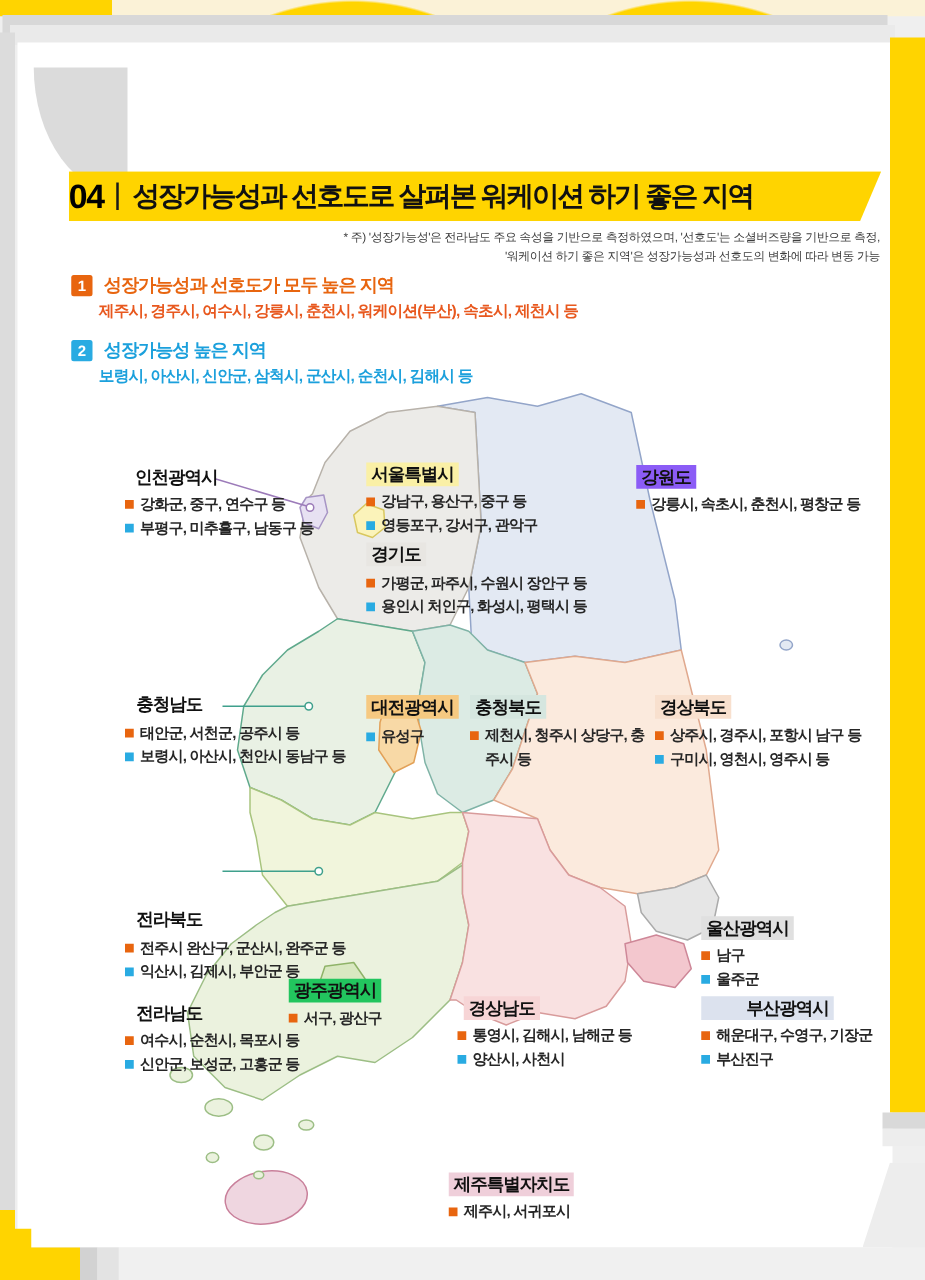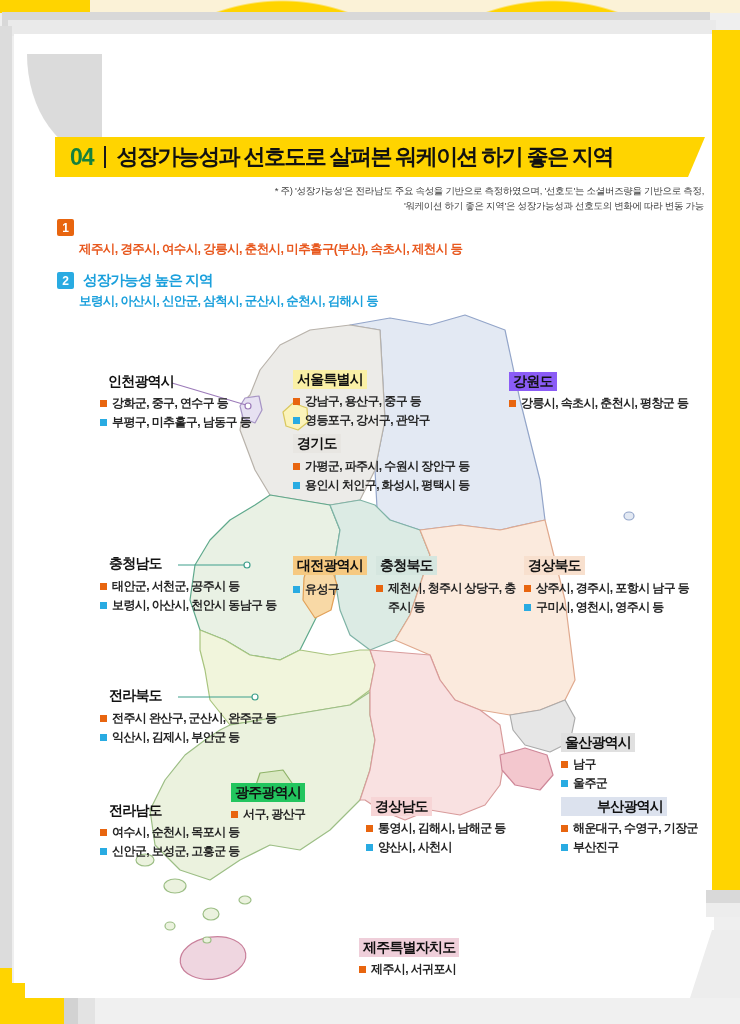--- a/index.html
+++ b/index.html
@@ -29,21 +29,21 @@
   .yl-a{left:0;top:968px;width:12px;height:56px;background:var(--yellow);}
   .yl-b{left:0;top:983px;width:25px;height:41px;background:var(--yellow);}
   .yl-c{left:0;top:998px;width:64px;height:26px;background:var(--yellow);}
   .gr-a{left:64px;top:998px;width:14px;height:26px;background:#d2d2d2;}
   .gr-b{left:78px;top:998px;width:17px;height:26px;background:#e3e3e3;}
   .br-diag{left:690px;top:930px;width:50px;height:68px;background:#ededed;clip-path:polygon(100% 0,100% 100%,0 100%,44% 0);}
   
   .title-bar{left:55px;top:137px;width:650px;height:40px;background:var(--yellow);
     clip-path:polygon(0 0,100% 0,calc(100% - 17px) 100%,0 100%);
     display:flex;align-items:center;}
-  .title-num{color:#15803d;font-size:23px;font-weight:700;margin-left:15px;letter-spacing:-1px;}
+  .title-num{color:#000000;font-size:27px;font-weight:700;letter-spacing:-1px;}
   .title-sep{width:2px;height:22px;background:#1a1a1a;margin:0 11px 0 10px;}
   .title-text{color:#111111;font-size:22px;font-weight:800;letter-spacing:-1.6px;white-space:nowrap;}
   .footnote{left:0;top:183px;width:704px;text-align:right;font-size:9.5px;line-height:15px;color:#3d3d3d;font-weight:500;letter-spacing:-0.3px;}
   
   .sec{left:57px;display:flex;align-items:center;}
   .badge{width:17px;height:17px;border-radius:2px;color:#fff;font-size:12px;font-weight:700;
     display:flex;align-items:center;justify-content:center;flex:0 0 17px;}
   .badge.or{background:var(--orange);} .badge.bl{background:var(--blue);}
   .sec-h{margin-left:9px;font-size:14.5px;font-weight:800;letter-spacing:-0.8px;}
   .sec-h.or{color:var(--orange);} .sec-h.bl{color:#1ba0dc;}
@@ -86,22 +86,23 @@
   <span class="title-sep"></span>
   <span class="title-text">성장가능성과 선호도로 살펴본 워케이션 하기 좋은 지역</span>
 </div>
 <div class="abs footnote">
   <div>* 주) '성장가능성'은 전라남도 주요 속성을 기반으로 측정하였으며, '선호도'는 소셜버즈량을 기반으로 측정,</div>
   <div>'워케이션 하기 좋은 지역'은 성장가능성과 선호도의 변화에 따라 변동 가능</div>
 </div>
 
 <div class="abs sec" style="top:219px;">
   <span class="badge or">1</span>
-</div>
-<div class="abs sec-items or" style="position: absolute; top: 241px; left: 79px;">제주시, 경주시, 여수시, 강릉시, 춘천시, 미추홀구(부산), 속초시, 제천시 등</div>
+  <span class="sec-h or">성장가능성과 선호도가 모두 높은 지역</span>
+</div>
+<div class="abs sec-items or" style="position: absolute; top: 241px; left: 79px;">제주시, 경주시, 여수시, 강릉시, 춘천시, 워케이션(부산), 속초시, 제천시 등</div>
 <div class="abs sec" style="top:271px;">
   <span class="badge bl">2</span>
   <span class="sec-h bl">성장가능성 높은 지역</span>
 </div>
 <div class="abs sec-items bl" style="position: absolute; top: 293px; left: 79px;">보령시, 아산시, 신안군, 삼척시, 군산시, 순천시, 김해시 등</div>
 
 <svg class="map" width="545" height="700" viewBox="0 0 545 700">
   <g stroke-width="1.2" stroke-linejoin="round" fill-rule="evenodd">
     <path fill="#e3e9f3" stroke="#93a5c9" d="M235,25 L275,18 L315,25 L350,15 L390,30 L405,100 L425,180 L430,220 L385,230 L345,225 L305,230 L275,220 L262,208 L260,170 L270,120 L265,30 Z"></path>
     <path fill="#ecebe8" stroke="#b8b2aa" d="M145,70 L165,45 L195,30 L235,25 L265,30 L270,120 L260,170 L245,200 L215,205 L185,200 L155,195 L140,170 L125,130 L130,100 L135,95 Z"></path>
@@ -217,21 +218,21 @@
   <div class="r-item" style="margin-top:4px;">
       <span class="sq or"></span>
       <span class="txt">상주시, 경주시, 포항시 남구 등</span>
     </div>
   <div class="r-item">
       <span class="sq bl"></span>
       <span class="txt">구미시, 영천시, 영주시 등</span>
     </div>
 </div>
 
-<div class="region" style="left:105px;top:686px;">
+<div class="region" style="left:105px;top:726px;">
   <div class="r-label">전라북도</div>
   <div class="r-item" style="margin-left:-5px;margin-top:4px;">
       <span class="sq or"></span>
       <span class="txt">전주시 완산구, 군산시, 완주군 등</span>
     </div>
   <div class="r-item" style="margin-left:-5px;">
       <span class="sq bl"></span>
       <span class="txt">익산시, 김제시, 부안군 등</span>
     </div>
 </div>

